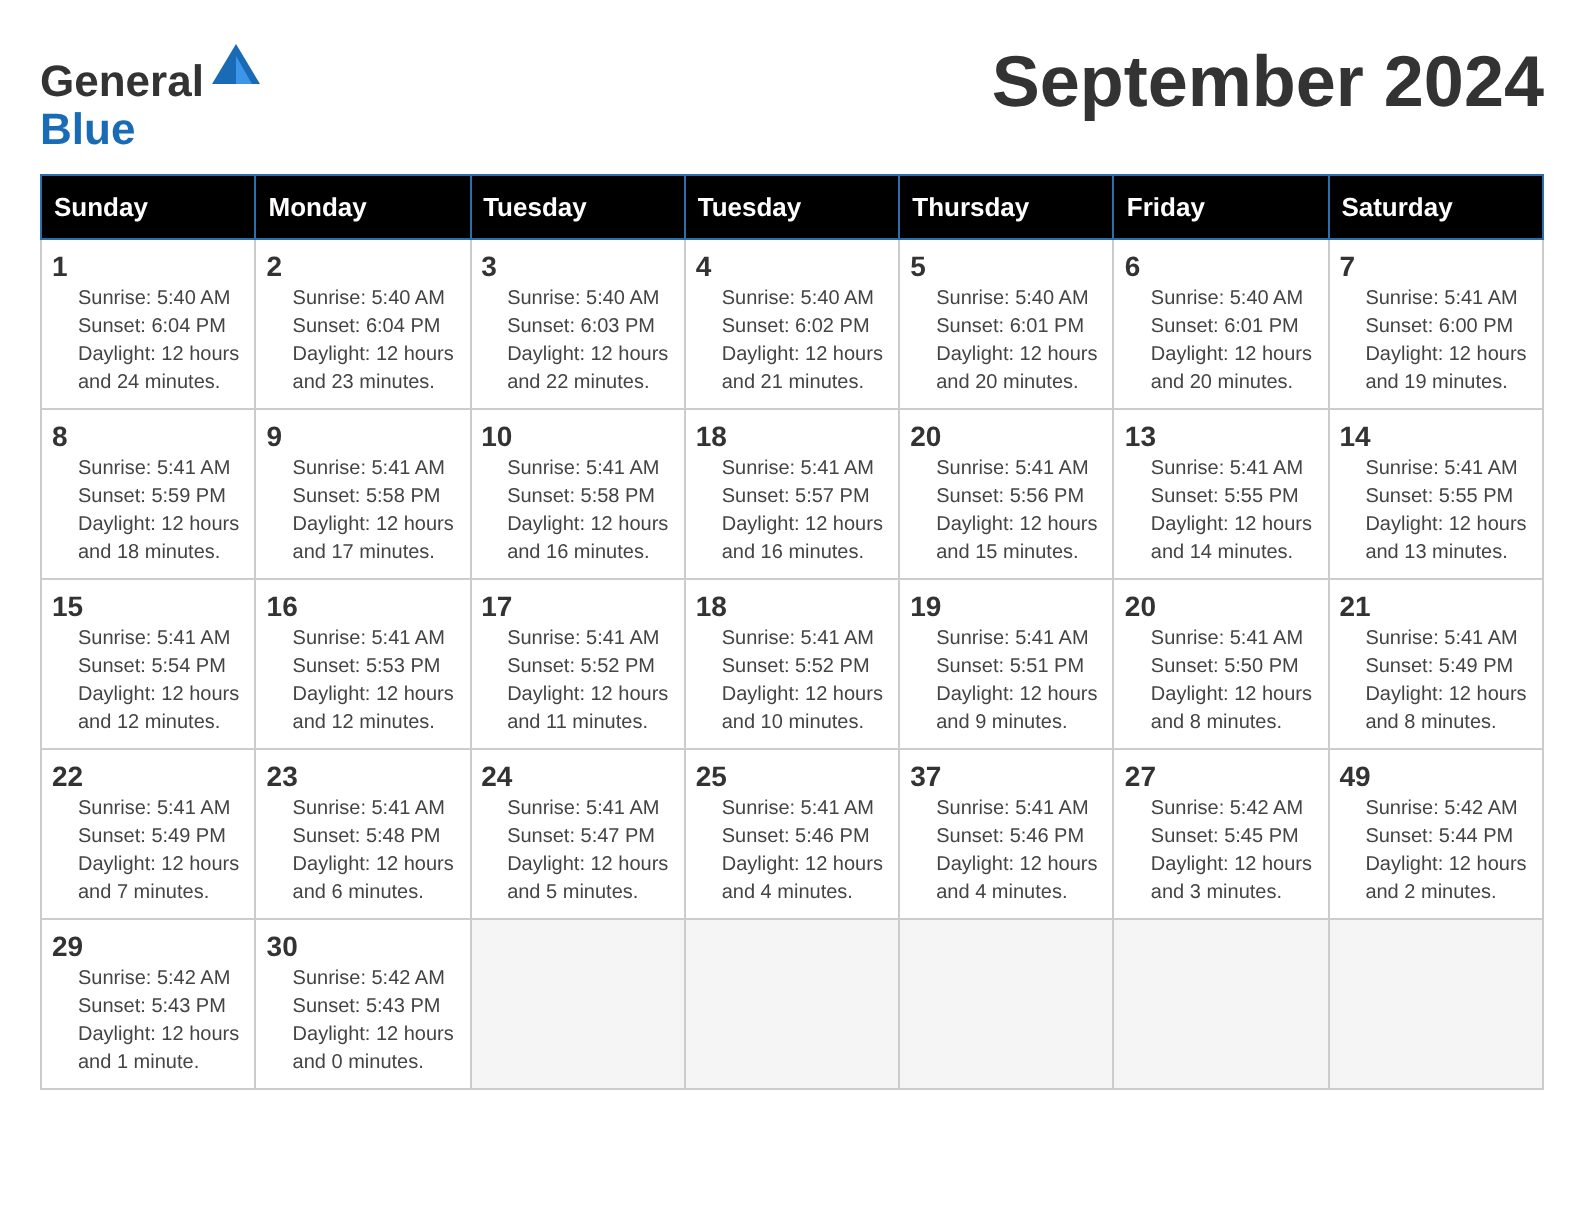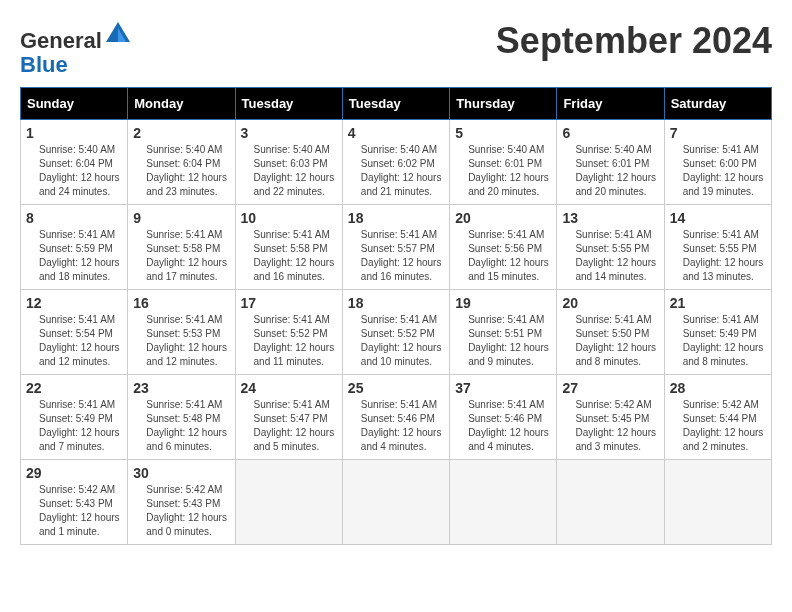--- a/index.html
+++ b/index.html
@@ -232,21 +232,21 @@
     <span class="day-number">14</span>
     <div class="day-detail">
       Sunrise: 5:41 AM<br>
       Sunset: 5:55 PM<br>
       Daylight: 12 hours and 13 minutes.
     </div>
   </td>
       </tr>
       <tr>
         <td>
-    <span class="day-number">12</span>
+    <span class="day-number">15</span>
     <div class="day-detail">
       Sunrise: 5:41 AM<br>
       Sunset: 5:54 PM<br>
       Daylight: 12 hours and 12 minutes.
     </div>
   </td>
         <td>
     <span class="day-number">16</span>
     <div class="day-detail">
       Sunrise: 5:41 AM<br>
@@ -338,21 +338,21 @@
   </td>
         <td>
     <span class="day-number">27</span>
     <div class="day-detail">
       Sunrise: 5:42 AM<br>
       Sunset: 5:45 PM<br>
       Daylight: 12 hours and 3 minutes.
     </div>
   </td>
         <td>
-    <span class="day-number">28</span>
+    <span class="day-number">49</span>
     <div class="day-detail">
       Sunrise: 5:42 AM<br>
       Sunset: 5:44 PM<br>
       Daylight: 12 hours and 2 minutes.
     </div>
   </td>
       </tr>
       <tr>
         <td>
     <span class="day-number">29</span>

